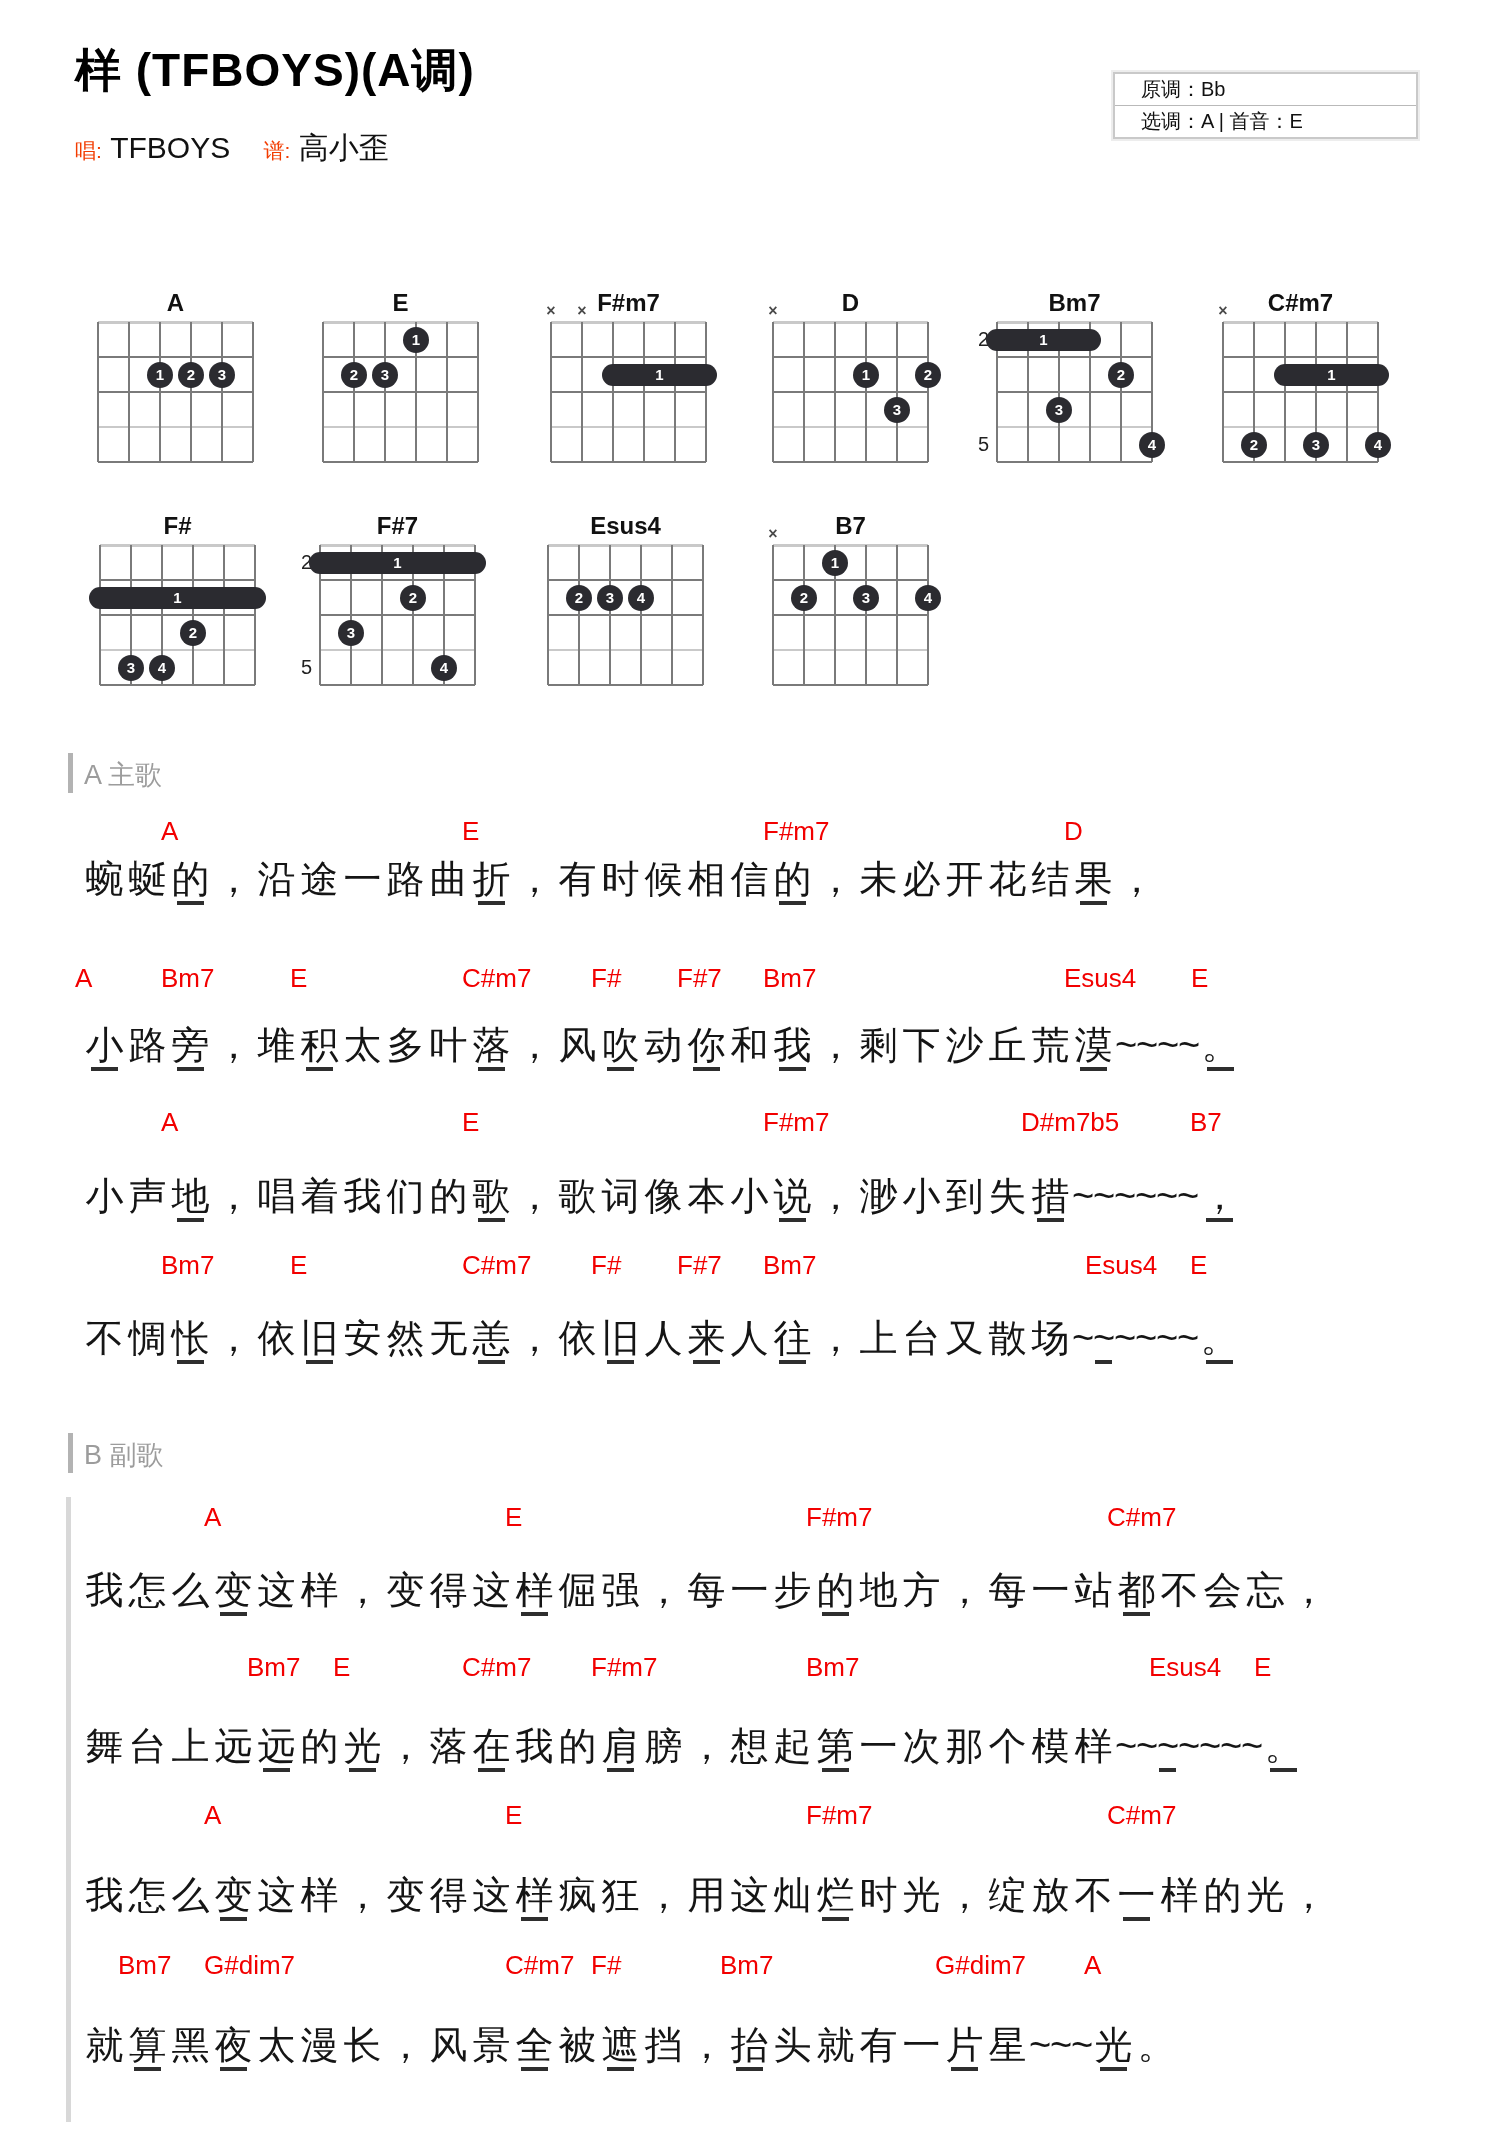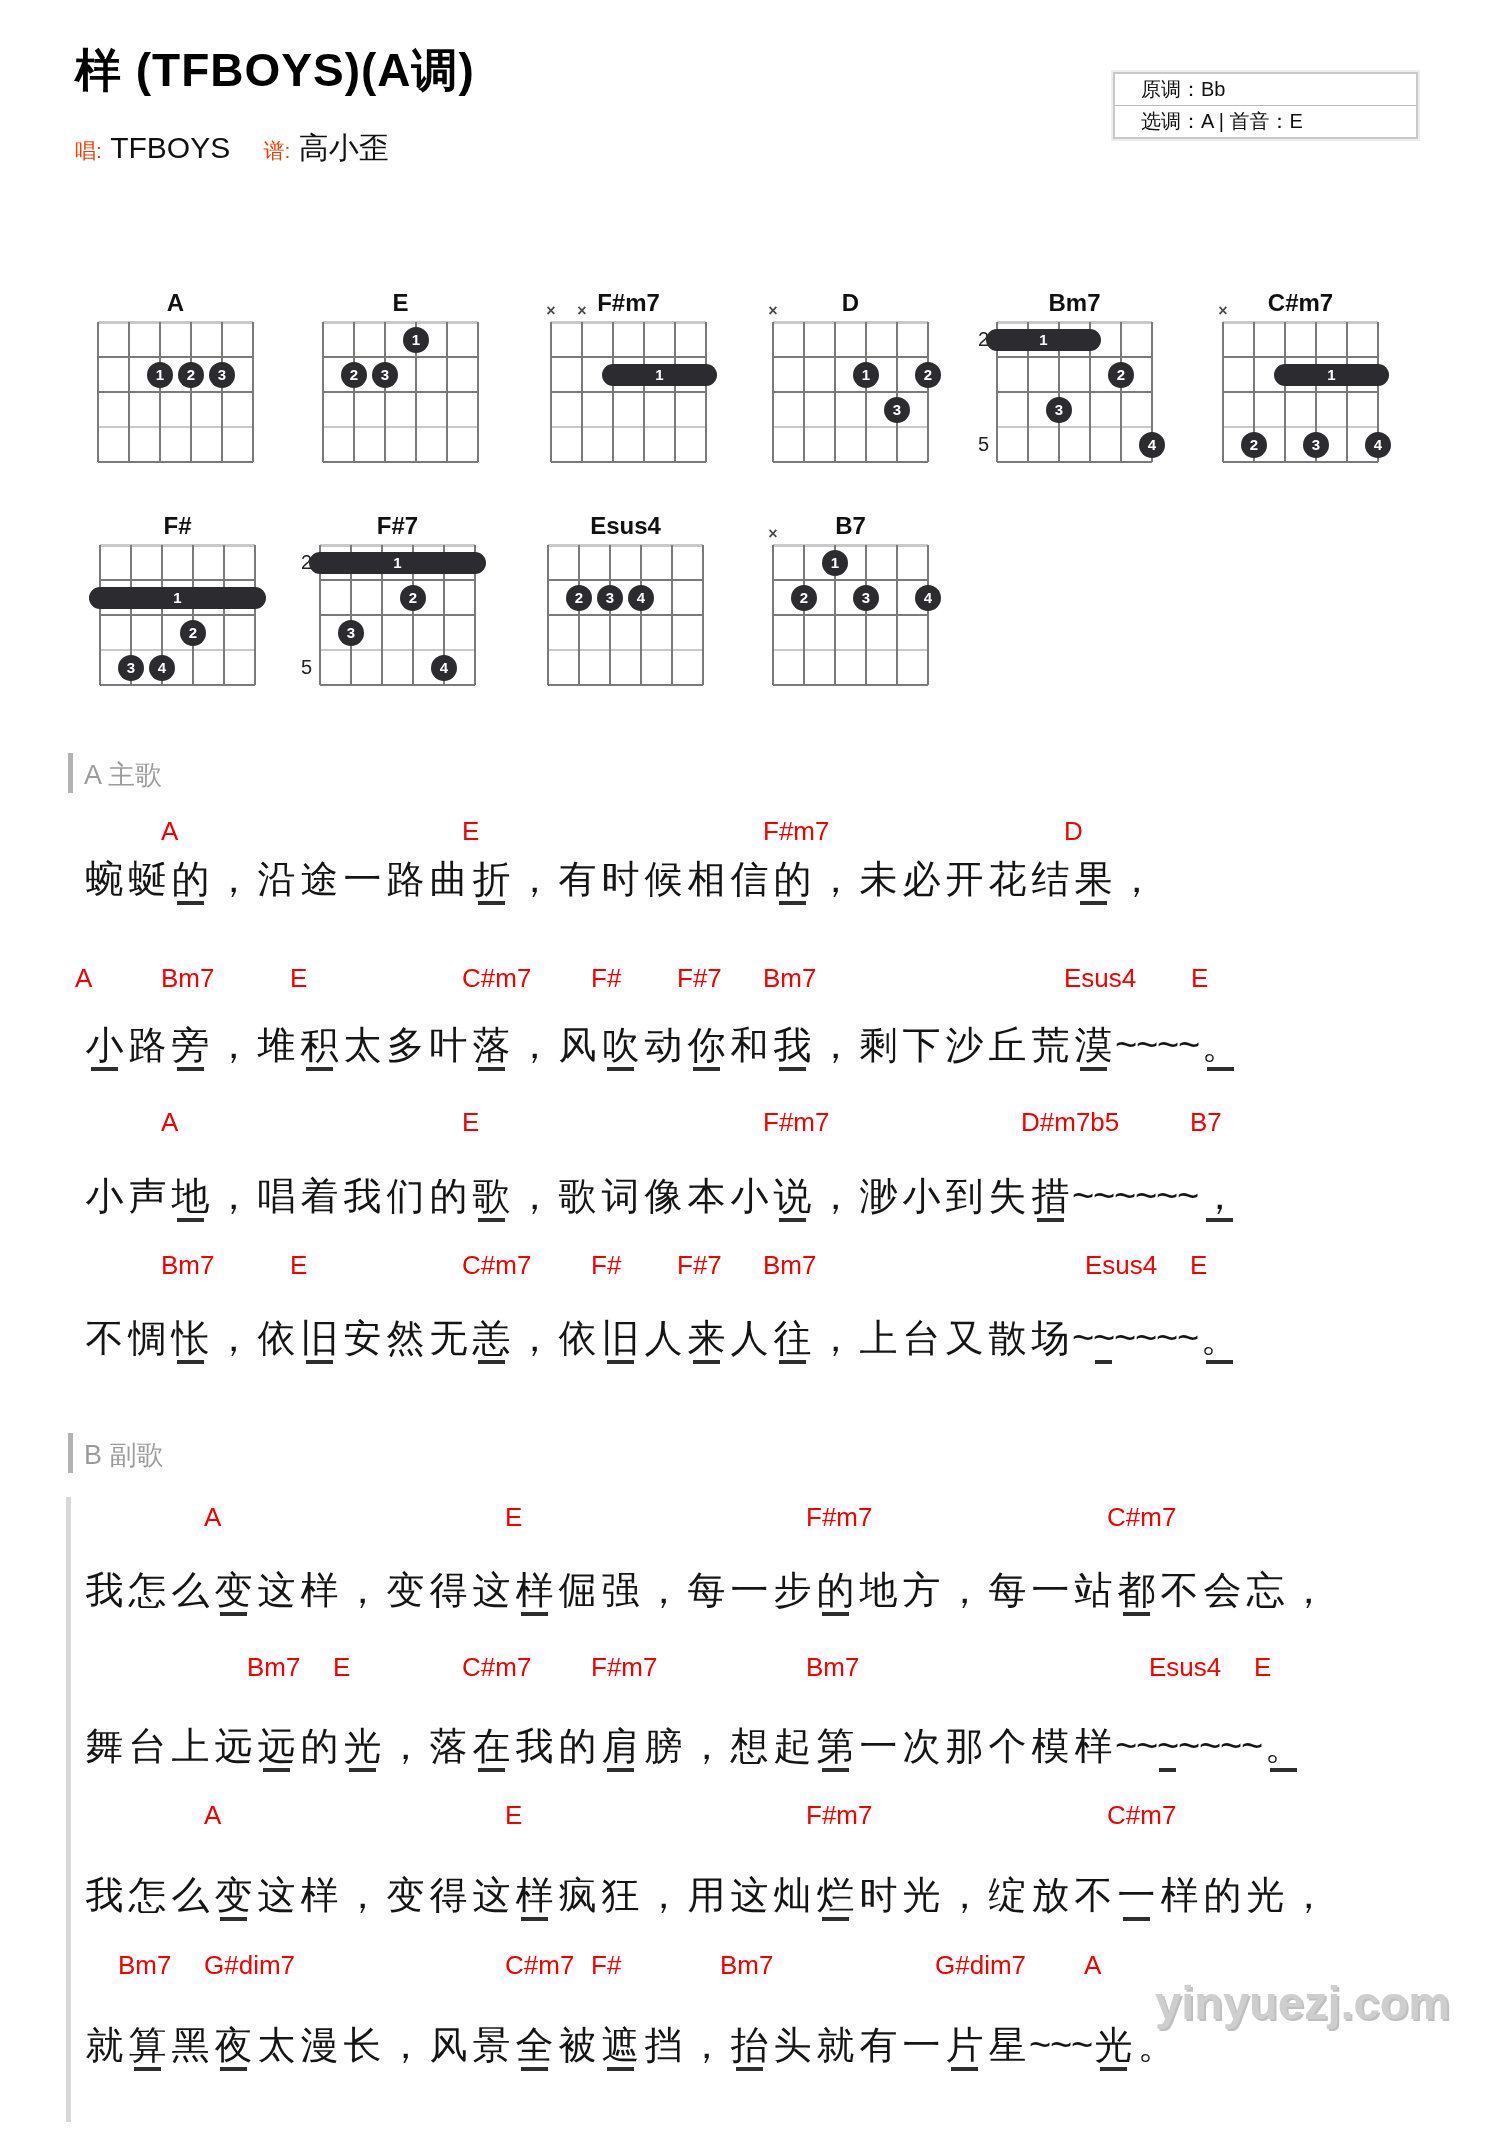--- a/index.html
+++ b/index.html
@@ -322,16 +322,15 @@
         <span style="left: 505px;">C#m7</span>
         <span style="left: 591px;">F#</span>
         <span style="left: 720px;">Bm7</span>
         <span style="left: 935px;">G#dim7</span>
         <span style="left: 1084px;">A</span>
       </div>
       <div class="lyricrow" style="top: 2022px;"><span class="ch">就</span><span class="ch u">算</span><span class="ch">黑</span><span class="ch u">夜</span><span class="ch">太</span><span class="ch">漫</span><span class="ch">长</span><span class="ch">，</span><span class="ch">风</span><span class="ch">景</span><span class="ch u">全</span><span class="ch">被</span><span class="ch u">遮</span><span class="ch">挡</span><span class="ch">，</span><span class="ch u">抬</span><span class="ch">头</span><span class="ch">就</span><span class="ch">有</span><span class="ch">一</span><span class="ch u">片</span><span class="ch">星</span><span class="ch half">~</span><span class="ch half">~</span><span class="ch half">~</span><span class="ch u">光</span><span class="ch">。</span></div>
     </div>
 
   <div id="wm">
-    <div class="url">yinyuezj.com</div>
   </div>
 
 </div>
 
 </body></html>

